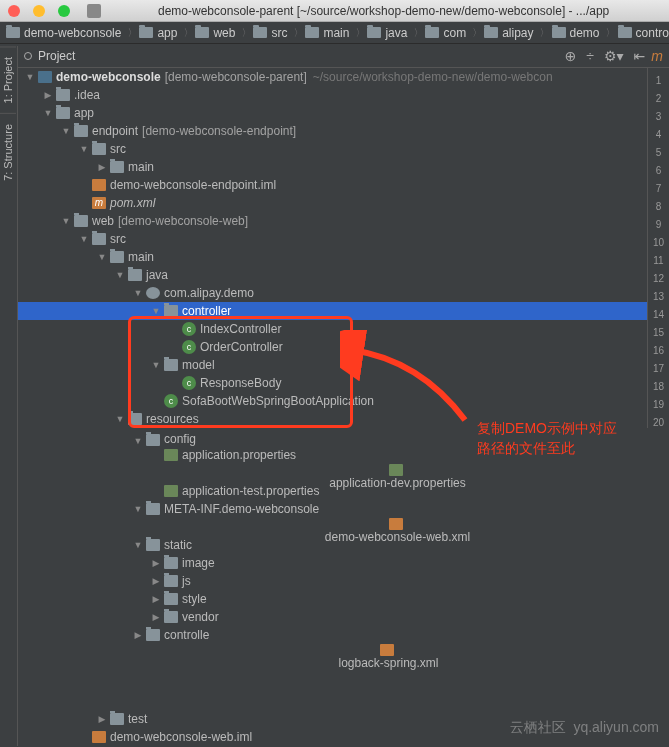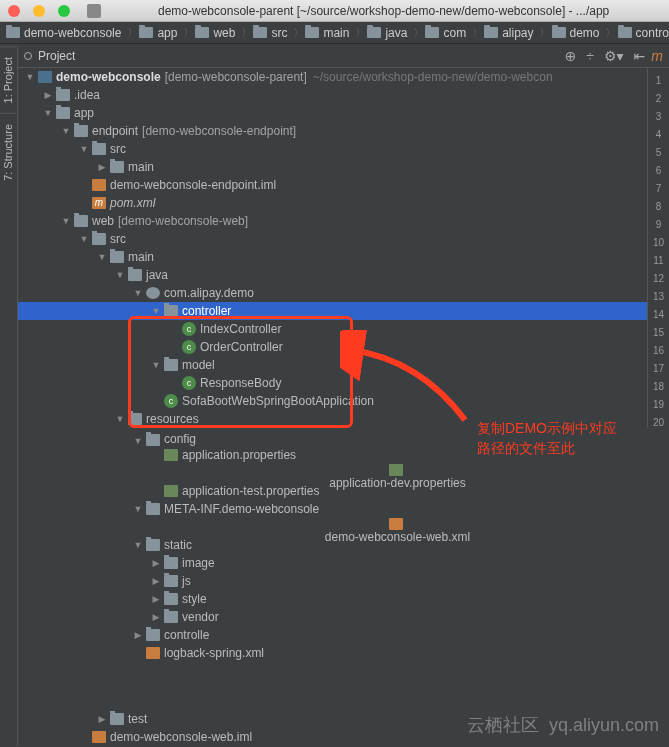--- a/index.html
+++ b/index.html
@@ -131,21 +131,21 @@
       color: #ff3b1f;
       font-size: 14px;
       line-height: 20px;
       pointer-events: none;
     }
     .watermark {
       position: absolute;
       right: 10px;
       bottom: 10px;
       color: #aaa;
-      font-size: 18px;
+      font-size: 14px;
       opacity: 0.6;
       margin-top: 20px;
     }
   </style>
 </head>
 <body>
 
 <div class="titlebar">
   <div class="traffic tl-close"></div>
   <div class="traffic tl-min"></div>
@@ -404,21 +404,21 @@
     <div class="node" style="padding-left: 130px;">
       <span class="arrow right"></span>
       <span class="nico folder"></span>
       <span>vendor</span>
     </div>
     <div class="node" style="padding-left: 112px;">
       <span class="arrow right"></span>
       <span class="nico folder"></span>
       <span>controlle</span>
     </div>
-    <div class="node" style="padding-left: 112px;">
+    <div class="node" style="padding-left: 112px; flex-direction: column;">
       <span class="arrow none"></span>
       <span class="nico xml"></span>
       <span>logback-spring.xml</span>
     </div>
     <div class="node" style="padding-left: 76px; margin-top: 48px;">
       <span class="arrow right"></span>
       <span class="nico folder"></span>
       <span>test</span>
     </div>
     <div class="node" style="padding-left: 58px;">

